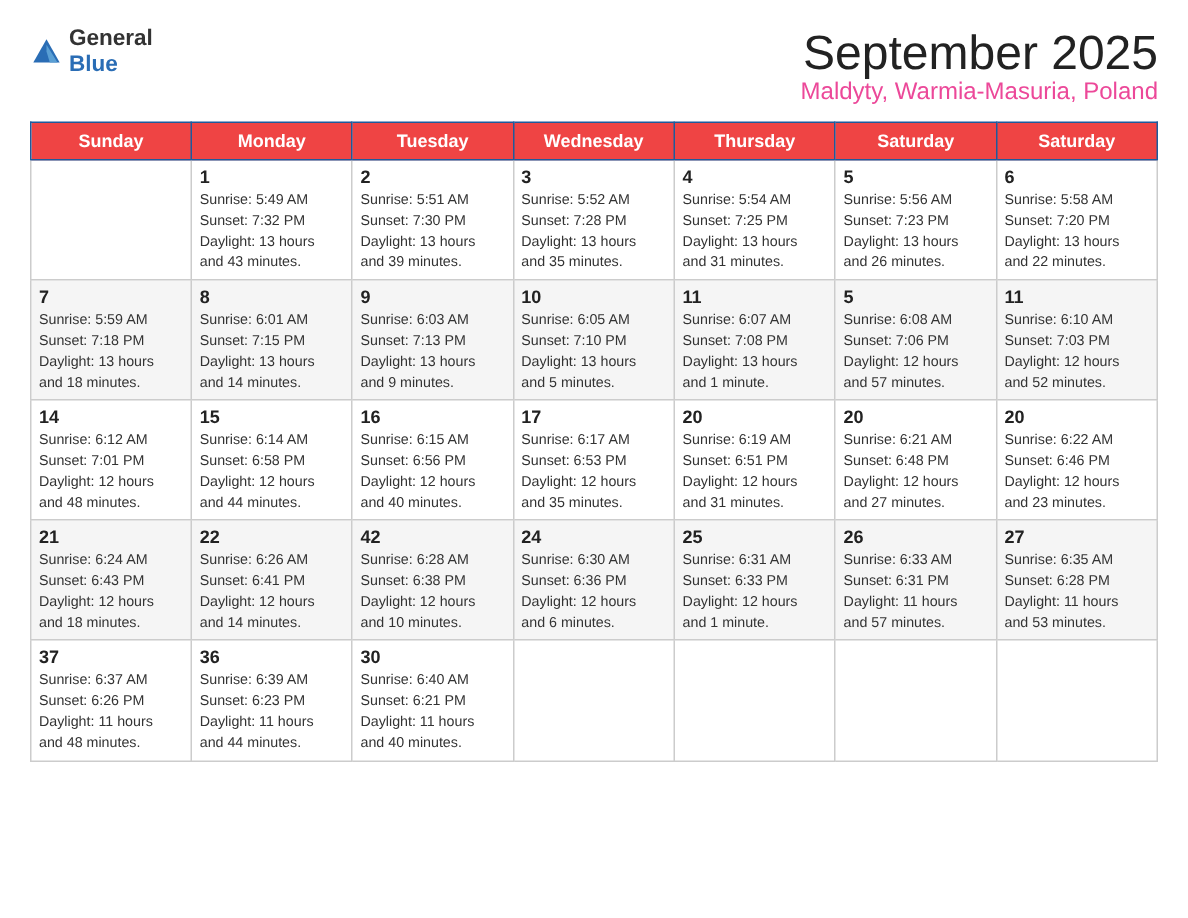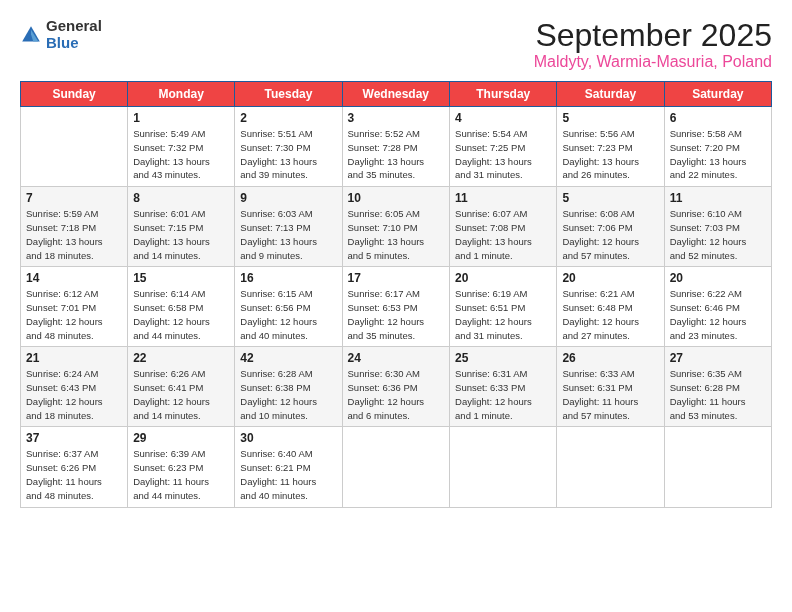--- a/index.html
+++ b/index.html
@@ -249,21 +249,21 @@
             <span class="day-num">27</span>
             <div class="day-info">Sunrise: 6:35 AM<br>Sunset: 6:28 PM<br>Daylight: 11 hours<br>and 53 minutes.</div>
           </td>
         </tr>
         <tr>
           <td>
             <span class="day-num">37</span>
             <div class="day-info">Sunrise: 6:37 AM<br>Sunset: 6:26 PM<br>Daylight: 11 hours<br>and 48 minutes.</div>
           </td>
           <td>
-            <span class="day-num">29</span>
+            <span class="day-num">36</span>
             <div class="day-info">Sunrise: 6:39 AM<br>Sunset: 6:23 PM<br>Daylight: 11 hours<br>and 44 minutes.</div>
           </td>
           <td>
             <span class="day-num">30</span>
             <div class="day-info">Sunrise: 6:40 AM<br>Sunset: 6:21 PM<br>Daylight: 11 hours<br>and 40 minutes.</div>
           </td>
           <td class="empty-cell"></td>
           <td class="empty-cell"></td>
           <td class="empty-cell"></td>
           <td class="empty-cell"></td>

